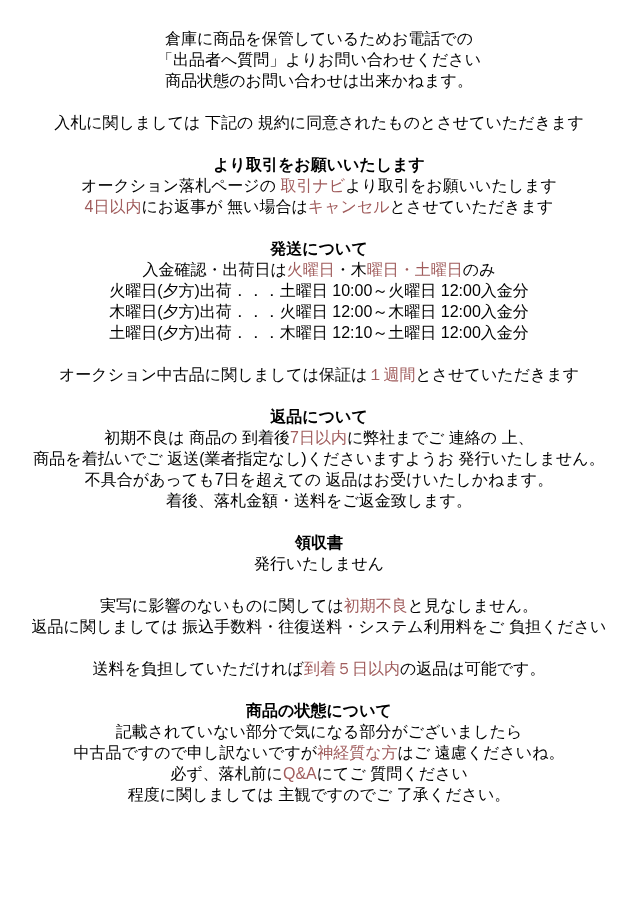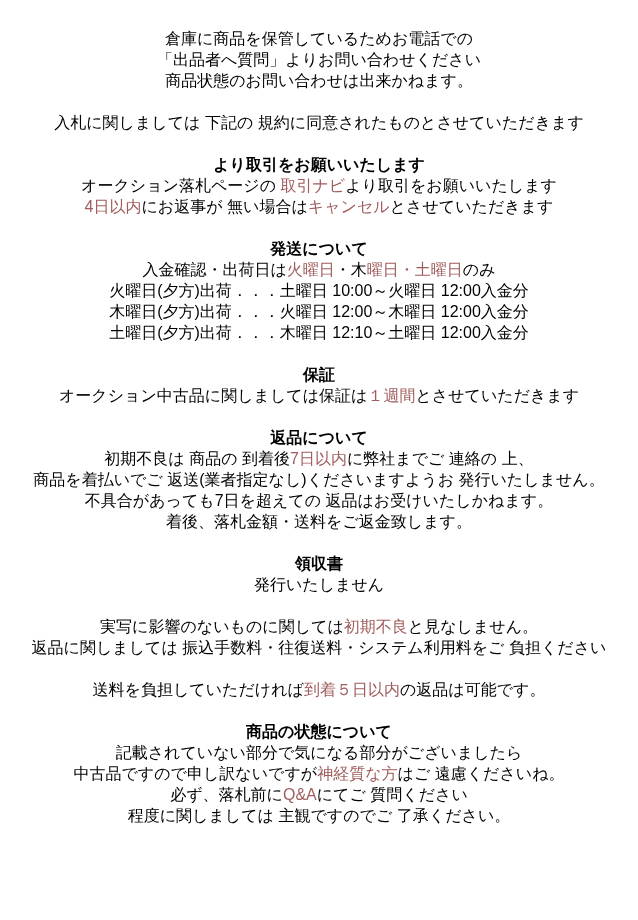--- a/index.html
+++ b/index.html
@@ -55,21 +55,20 @@
       <div class="line"><span class="red">4日以内</span><span class="">にお返事が 無い場合は</span><span class="red">キャンセル</span><span class="">とさせていただきます</span></div>
     </section>
     <section class="sec">
       <div class="heading">発送について</div>
       <div class="line"><span class="">入金確認・出荷日は</span><span class="red">火曜日</span><span class="">・木</span><span class="red">曜日</span><span class="red">・</span><span class="red">土曜日</span><span class="">のみ</span></div>
       <div class="line"><span class="">火曜日(夕方)出荷．．．土曜日 10:00～火曜日 12:00入金分</span></div>
       <div class="line"><span class="">木曜日(夕方)出荷．．．火曜日 12:00～木曜日 12:00入金分</span></div>
       <div class="line"><span class="">土曜日(夕方)出荷．．．木曜日 12:10～土曜日 12:00入金分</span></div>
     </section>
     <section class="sec">
-      <div class="heading">保証</div>
       <div class="line"><span class="">オークション中古品に関しましては保証は</span><span class="red">１週間</span><span class="">とさせていただきます</span></div>
     </section>
     <section class="sec">
       <div class="heading">返品について</div>
       <div class="line"><span class="">初期不良は 商品の 到着後</span><span class="red">7日以内</span><span class="">に弊社までご 連絡の 上、</span></div>
       <div class="line"><span class="">商品を着払いでご 返送(業者指定なし)くださいますようお 発行いたしません。</span></div>
       <div class="line"><span class="">不具合があっても7日を超えての 返品はお受けいたしかねます。</span></div>
       <div class="line"><span class="">着後、落札金額・送料をご返金致します。</span></div>
     </section>
     <section class="sec">

